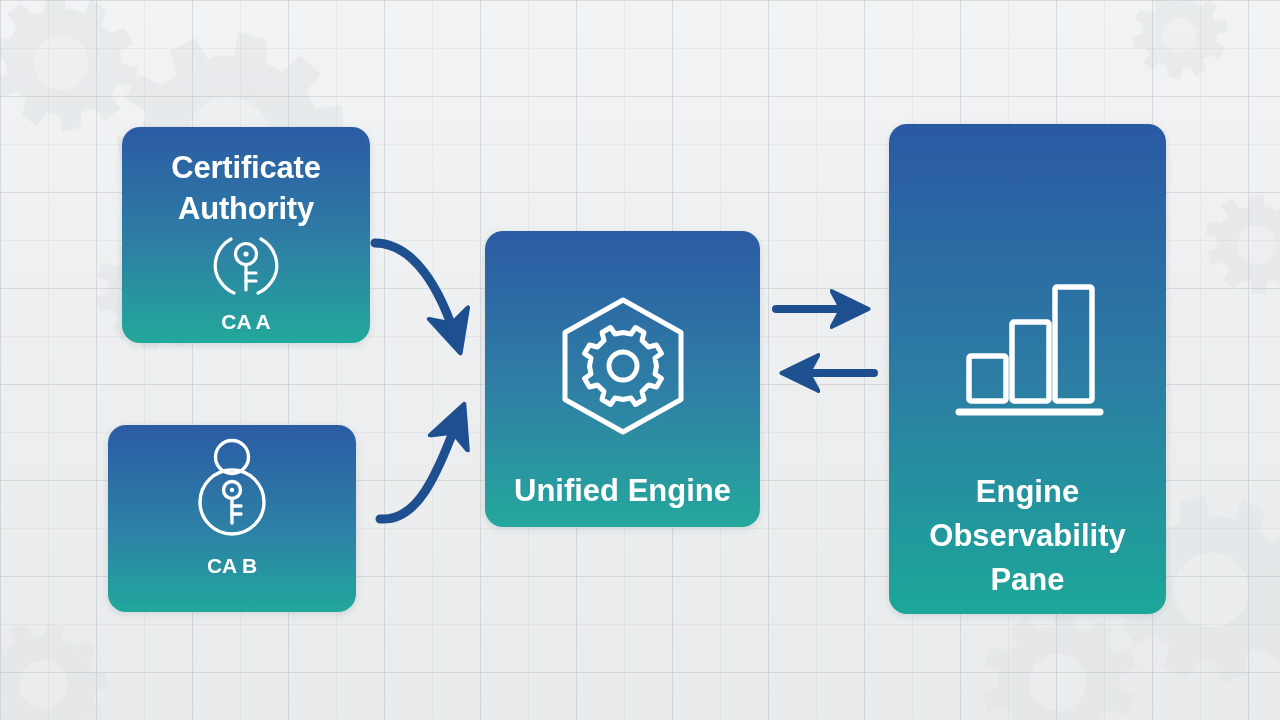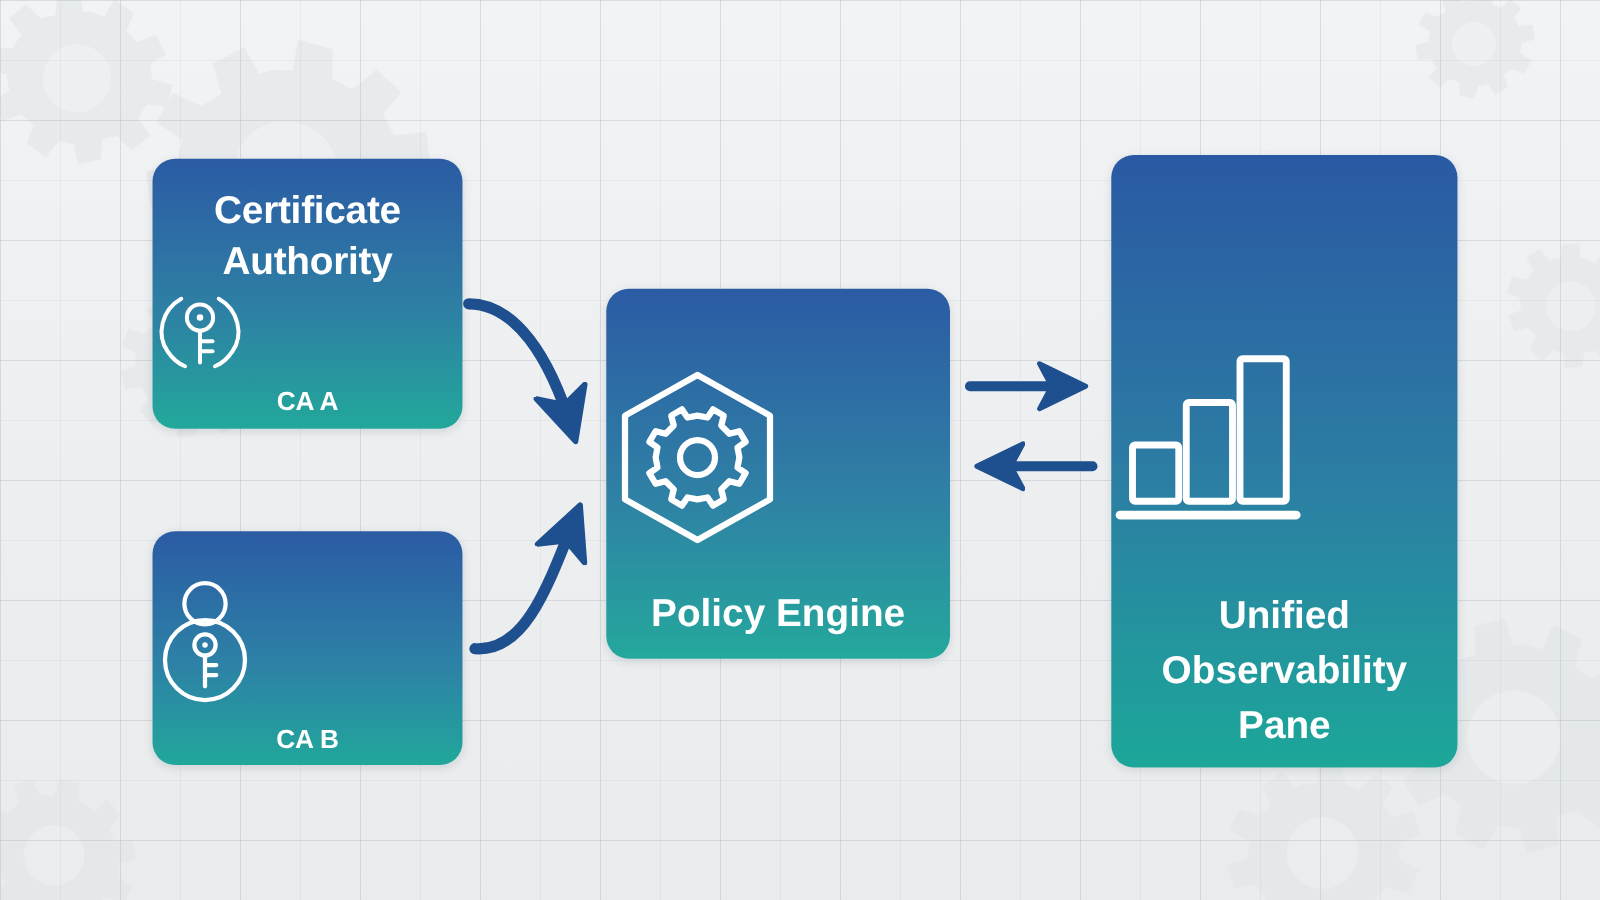--- a/index.html
+++ b/index.html
@@ -52,20 +52,21 @@
   }
 
   
   .node {
     position: absolute;
     border-radius: 18px;
     background: linear-gradient(180deg, #2b5ba4 0%, #2f7fa2 48%, #1fa79a 100%);
     box-shadow: 0 2px 7px rgba(40,60,80,0.13);
     display: flex;
     flex-direction: column;
+    align-items: center;
     justify-content: center;
     color: #ffffff;
     text-align: center;
     box-sizing: border-box;
   }
 
   .node-title {
     font-size: 31px;
     font-weight: bold;
     line-height: 1.33;
@@ -92,26 +93,26 @@
     height: 216px;
     padding-top: 6px;
     justify-content: flex-start;
     background: linear-gradient(180deg, #2b5ba4 0%, #2e7fa4 55%, #22a89b 100%);
   }
   #node-ca-a .node-title { margin-top: 14px; }
   #node-ca-a .node-icon { margin-top: 6px; }
   #node-ca-a .node-sublabel { margin-top: 8px; }
 
   #node-ca-b {
-    left: 122px;
+    left: 108px;
     top: 425px;
     width: 248px;
     height: 187px;
     justify-content: flex-start;
-    padding-top: 38px;
+    padding-top: 12px;
     background: linear-gradient(180deg, #2b5ba4 0%, #2d82a6 58%, #21a79b 100%);
   }
   #node-ca-b .node-sublabel { margin-top: 10px; }
 
   #node-policy-engine {
     left: 485px;
     top: 231px;
     width: 275px;
     height: 296px;
     justify-content: flex-start;
@@ -244,30 +245,30 @@
 
         <path d="M73,39.5
                  L81,41 L85.5,34.5 L94,39.5 L92,47.5 L98.5,54 L106.5,52 L111.5,60.5
                  L105,65 L106.5,73 L105,81 L111.5,85.5 L106.5,94 L98.5,92 L92,98.5
                  L94,106.5 L85.5,111.5 L81,105 L73,106.5 L65,105 L60.5,111.5 L52,106.5
                  L54,98.5 L47.5,92 L39.5,94 L34.5,85.5 L41,81 L39.5,73 L41,65
                  L34.5,60.5 L39.5,52 L47.5,54 L54,47.5 L52,39.5 L60.5,34.5 L65,41 Z"></path>
         <circle cx="73" cy="73" r="14"></circle>
       </g>
     </svg>
-    <div class="node-label-block">Policy Engine</div>
+    <div class="node-label-block">Unified Engine</div>
   </div>
 
   <div class="node" id="node-observability">
     <svg class="node-icon" width="152" height="145" viewBox="0 0 152 145" xmlns="http://www.w3.org/2000/svg">
       <g fill="none" stroke="#ffffff" stroke-width="5.5" stroke-linejoin="round" stroke-linecap="round">
         <rect x="17" y="77" width="37" height="45" rx="2"></rect>
         <rect x="60" y="43" width="37" height="79" rx="2"></rect>
         <rect x="103" y="8" width="37" height="114" rx="2"></rect>
         <path d="M7,133 L148,133" stroke-width="7"></path>
       </g>
     </svg>
-    <div class="node-label-block">Unified
+    <div class="node-label-block">Engine
 Observability
 Pane</div>
   </div>
 
 </div>
 
 </body></html>

